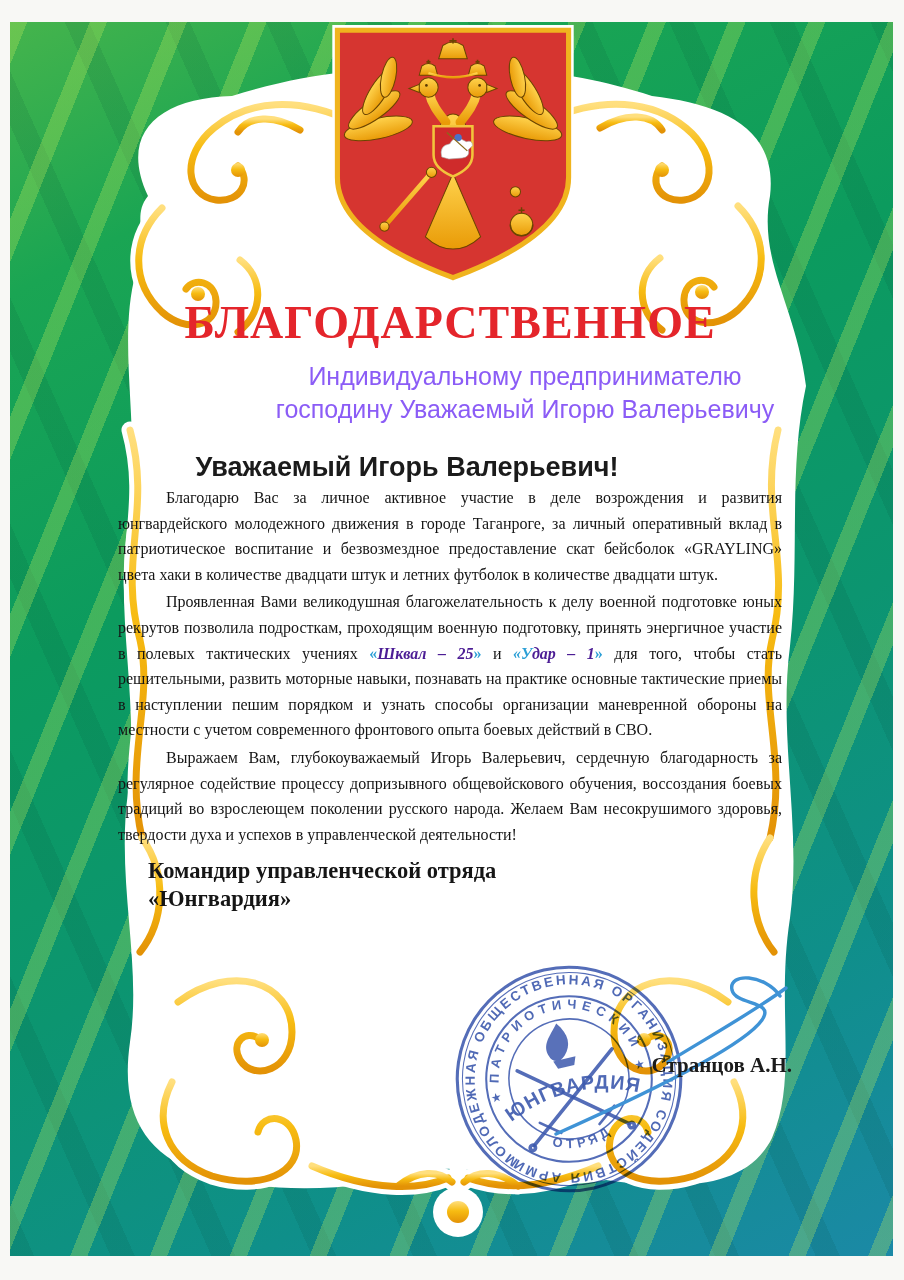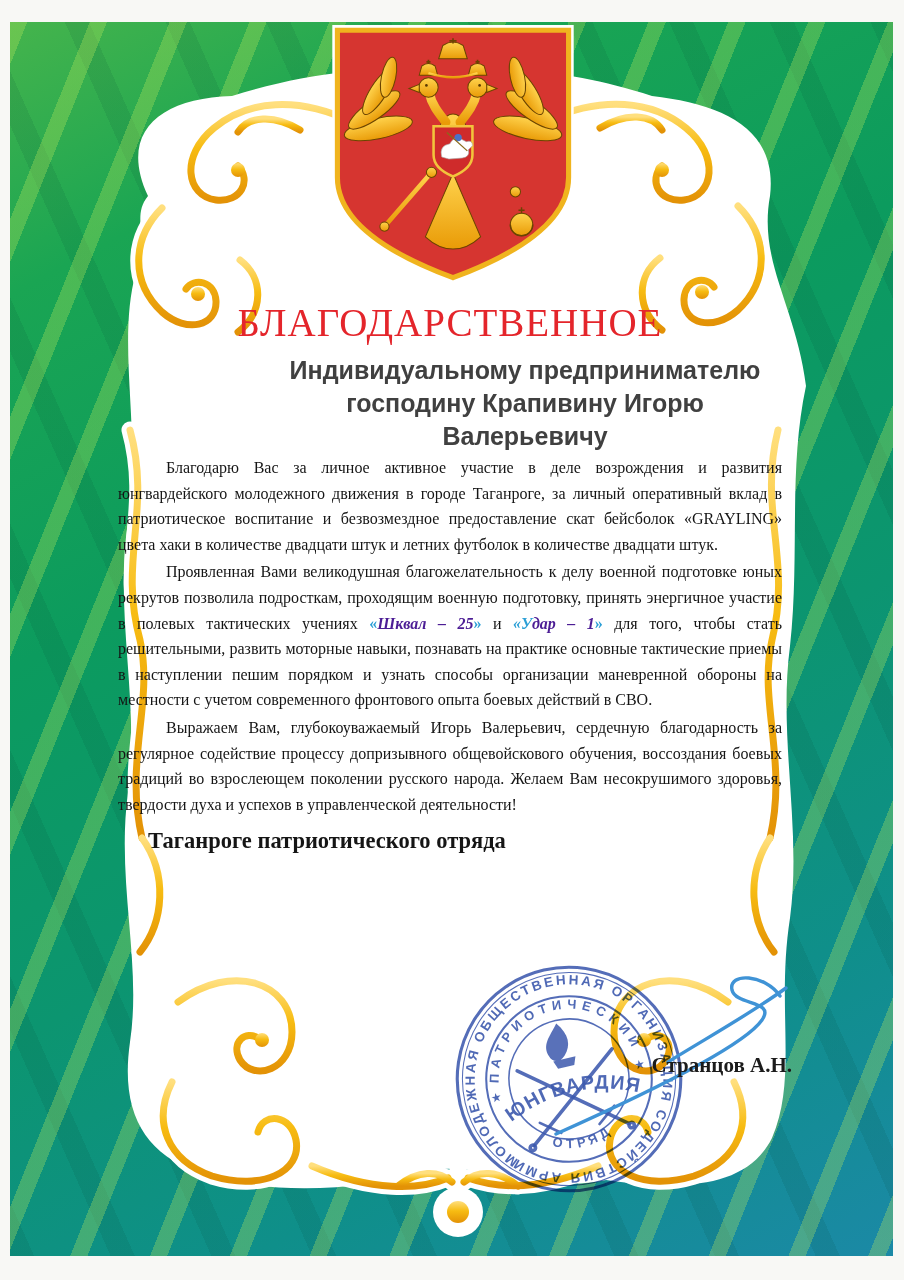--- a/index.html
+++ b/index.html
@@ -7,24 +7,24 @@
         font-family:"Liberation Serif",serif;}
   .sheet{position:absolute;left:10px;top:22px;width:883px;height:1234px;
         background:linear-gradient(152deg,#45b44c 0%,#1aa553 16%,#0c9b5e 38%,#0c9570 60%,#0f8f8a 80%,#1b89a6 100%);}
   .sheet .streaks{position:absolute;inset:0;
         background:repeating-linear-gradient(112deg,rgba(190,235,90,.30) 0 16px,rgba(190,235,90,0) 16px 74px),
                    repeating-linear-gradient(66deg,rgba(0,60,45,.10) 0 22px,rgba(0,60,45,0) 22px 92px);}
   svg.deco{position:absolute;left:0;top:0;z-index:1;}
   .coat{position:absolute;left:322px;top:22px;z-index:3;}
   .content{position:absolute;left:118px;top:292px;width:664px;z-index:3;color:#151515;}
   .title{color:#e4252b;text-align:center;font-weight:400;}
-  .title .l1{font-size:39px;line-height:62px;letter-spacing:1px;}
+  .title .l1{font-size:46px;line-height:62px;letter-spacing:1px;font-weight:bold;}
   .title .l2{font-size:65px;line-height:68px;}
-  .addressee{margin-top:0;padding-left:150px;text-align:center;
-        font-family:"Liberation Sans",sans-serif;font-weight:700;font-size:25px;line-height:33px;color:#404040;}
+  .addressee{margin-top:6px;padding-left:150px;text-align:center;
+        font-family:"Liberation Sans",sans-serif;font-weight:400;font-size:25px;line-height:33px;color:#8b5cf6;}
   .salutation{margin-top:26px;padding-right:86px;text-align:center;
         font-family:"Liberation Sans",sans-serif;font-weight:700;font-size:27px;color:#1b1b1b;}
   .body-text p{margin:2px 0 0;font-size:16px;line-height:25.6px;text-align:justify;text-indent:48px;}
   .q-blue{color:#2b9fd6;font-weight:700;}
   .q-red{color:#4c1d95;font-weight:700;font-style:italic;}
   .q-blue-i{color:#2b9fd6;font-weight:700;font-style:italic;}
   .closing{margin-top:10px;padding-left:30px;font-size:22.5px;line-height:28px;font-weight:700;}
   .closing .c1{font-style:italic;}
   .signoff{position:absolute;left:552px;top:1050px;width:240px;z-index:6;text-align:right;
         font-size:21px;line-height:31px;font-weight:700;color:#1b1b1b;}
@@ -198,29 +198,31 @@
     <circle cx="192" cy="198" r="11" fill="url(#eg)" stroke="#6b4400" stroke-width="1"></circle>
     <path d="M181 198 a11 11 0 0 0 22 0 M192 187 v-6 M189 184 h6" stroke="#6b4400" stroke-width="1.4" fill="none"></path>
   </svg>
 
   <div class="content">
     <div class="title">
       <div class="l1">БЛАГОДАРСТВЕННОЕ</div>
     </div>
     <div class="addressee">
       <div>Индивидуальному предпринимателю</div>
-      <div>господину Крапивину Игорю Валерьевичу</div>
-    </div>
+      <div>господину Уважаемый Игорю Валерьевичу</div>
+    </div>
+    <div class="salutation">Уважаемый Игорь Валерьевич!</div>
     <div class="body-text">
       <p>Благодарю Вас за личное активное участие в деле возрождения и развития юнгвардейского молодежного движения в городе Таганроге, за личный оперативный вклад в патриотическое воспитание и безвозмездное предоставление скат бейсболок «GRAYLING» цвета хаки в количестве двадцати штук и летних футболок в количестве двадцати штук.</p>
       <p><span>Проявленная Вами великодушная благожелательность к делу военной подготовке юных рекрутов позволила подросткам, проходящим военную подготовку, принять энергичное участие в полевых тактических учениях </span><span class="q-blue">«</span><span class="q-red">Шквал – 25</span><span class="q-blue">»</span><span> и </span><span class="q-blue-i">«У</span><span class="q-red">дар – 1</span><span class="q-blue">»</span><span> для того, чтобы стать решительными, развить моторные навыки, познавать на практике основные тактические приемы в наступлении пешим порядком и узнать способы организации маневренной обороны на местности с учетом современного фронтового опыта боевых действий в СВО.</span></p>
       <p>Выражаем Вам, глубокоуважаемый Игорь Валерьевич, сердечную благодарность за регулярное содействие процессу допризывного общевойскового обучения, воссоздания боевых традиций во взрослеющем поколении русского народа. Желаем Вам несокрушимого здоровья, твердости духа и успехов в управленческой деятельности!</p>
     </div>
     <div class="closing">
-      <div>Таганроге патриотического отряда</div>
+      <div>Командир управленческой отряда</div>
+      <div>«Юнгвардия»</div>
     </div>
   </div>
 
   <svg class="stamp" width="238" height="238" viewBox="0 0 230 230">
     <g fill="none" stroke="#2b4aa6" stroke-opacity=".88">
       <circle cx="115" cy="115" r="108" stroke-width="3"></circle>
       <circle cx="115" cy="115" r="103" stroke-width="1"></circle>
       <circle cx="115" cy="115" r="80" stroke-width="2"></circle>
       <circle cx="115" cy="115" r="58" stroke-width="1.5"></circle>
     </g>

